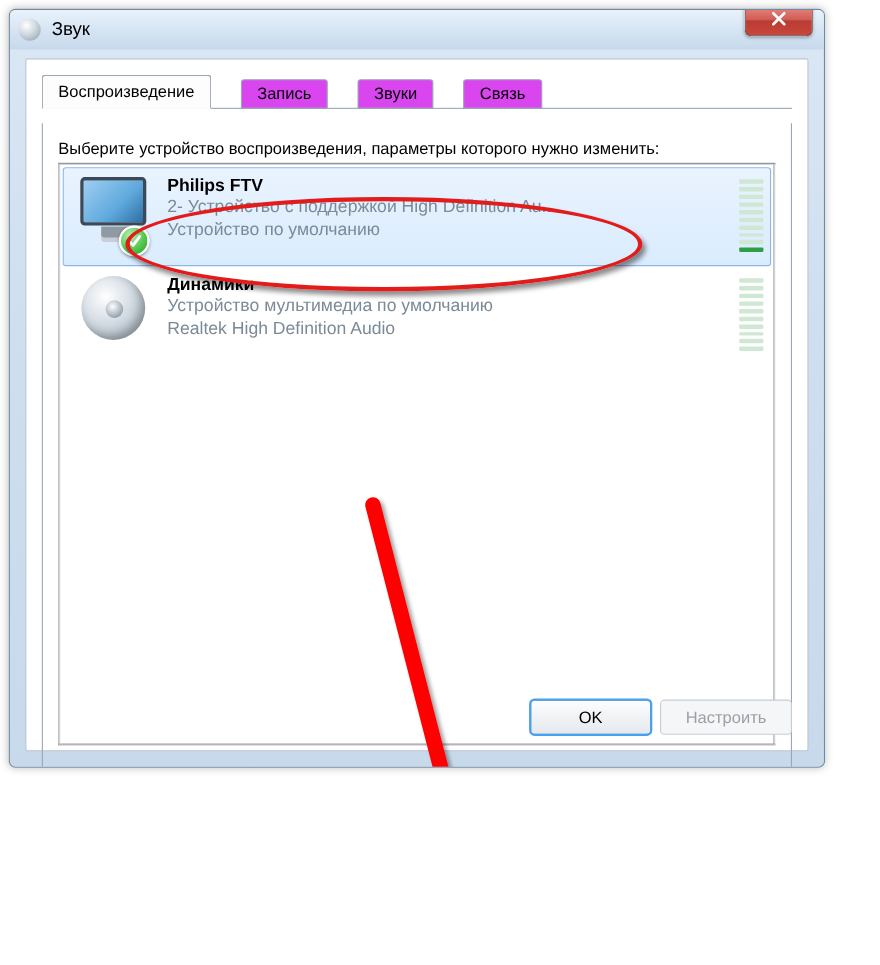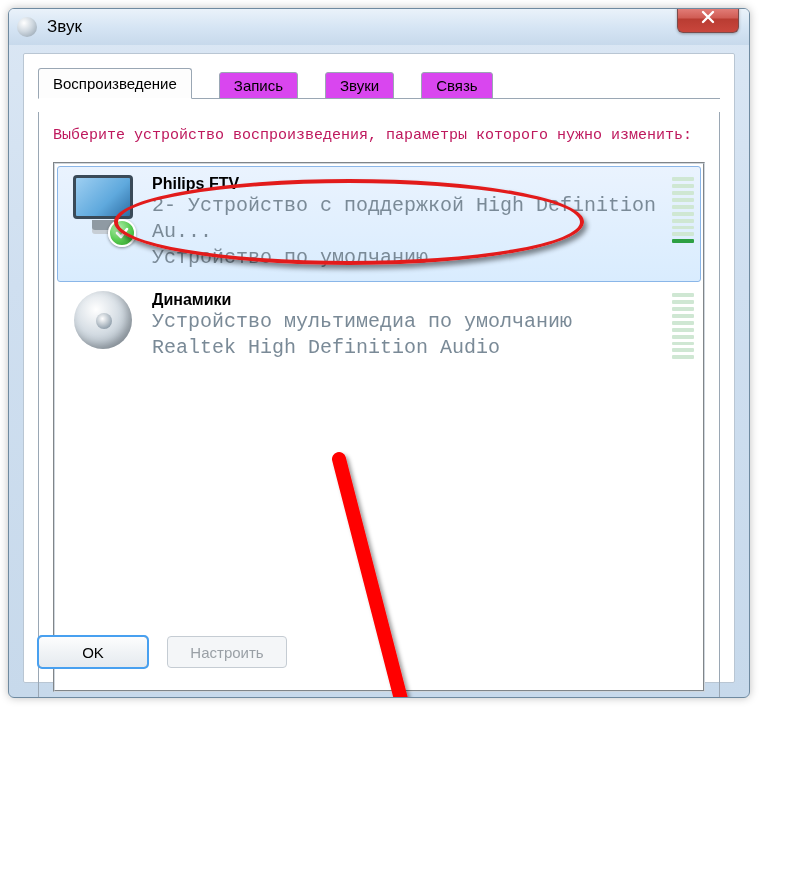--- a/index.html
+++ b/index.html
@@ -92,21 +92,21 @@
     border-bottom: 1px solid #9aa7b4;
     z-index: 1;
   }
   .tab-body {
     border: 1px solid #9aa7b4;
     border-top: none;
     padding: 14px 14px 14px 14px;
     height: 710px;
     position: relative;
   }
-  .instr { color: #be185d; line-height: 1.35; margin-bottom: 16px; font-family: Liberation Mono, monospace; }
+  .instr { color: #000000; line-height: 1.35; margin-bottom: 2px; }
   .device-list {
     border: 2px groove #cfd6dd;
     height: 530px;
     background: #fff;
     padding: 2px;
     overflow: hidden;
   }
   .device-item {
     display: flex;
     align-items: flex-start;
@@ -156,21 +156,21 @@
   }
   .speaker::after {
     content: "";
     position: absolute;
     left: 22px; top: 22px; width: 16px; height: 16px;
     border-radius: 50%;
     background: radial-gradient(circle at 40% 35%, #fff, #97a5b1 70%, #5d6c78);
   }
   .dev-text { flex: 1; padding-left: 10px; padding-right: 8px; }
   .dev-name { color: #000; font-weight: 600; font-size: 16px; }
-  .dev-line { color: #7a8a97; font-size: 20px; line-height: 1.3; font-family: Liberation Mono, monospace; }
+  .dev-line { color: #7a8a97; font-size: 16px; line-height: 1.3; }
   .level-meter {
     width: 22px; height: 70px;
     display: flex; flex-direction: column-reverse;
     gap: 3px;
     padding: 2px 0;
   }
   .level-meter .bar { height: 5px; border-radius: 1px; }
   .level-meter .off { background: #cfe7d3; }
   .level-meter .on { background: #2ea043; }
   .circle-annot {
@@ -207,21 +207,21 @@
     border-radius: 0 4px 4px 0;
     width: 24px; height: 32px;
     background: linear-gradient(180deg,#fdfdfd,#e5eaef);
     display: flex; align-items: center; justify-content: center;
     cursor: pointer;
   }
   .split-btn .drop svg { width: 10px; height: 10px; }
   .dialog-buttons {
     position: absolute;
     left: 14px; right: 14px; bottom: 14px;
-    display: flex; gap: 19px;
+    display: flex; justify-content: flex-end; gap: 8px;
   }
   .arrow-annot {
     position: absolute;
     pointer-events: none;
   }
 </style>
 </head>
 <body>
 
 <div class="window">

